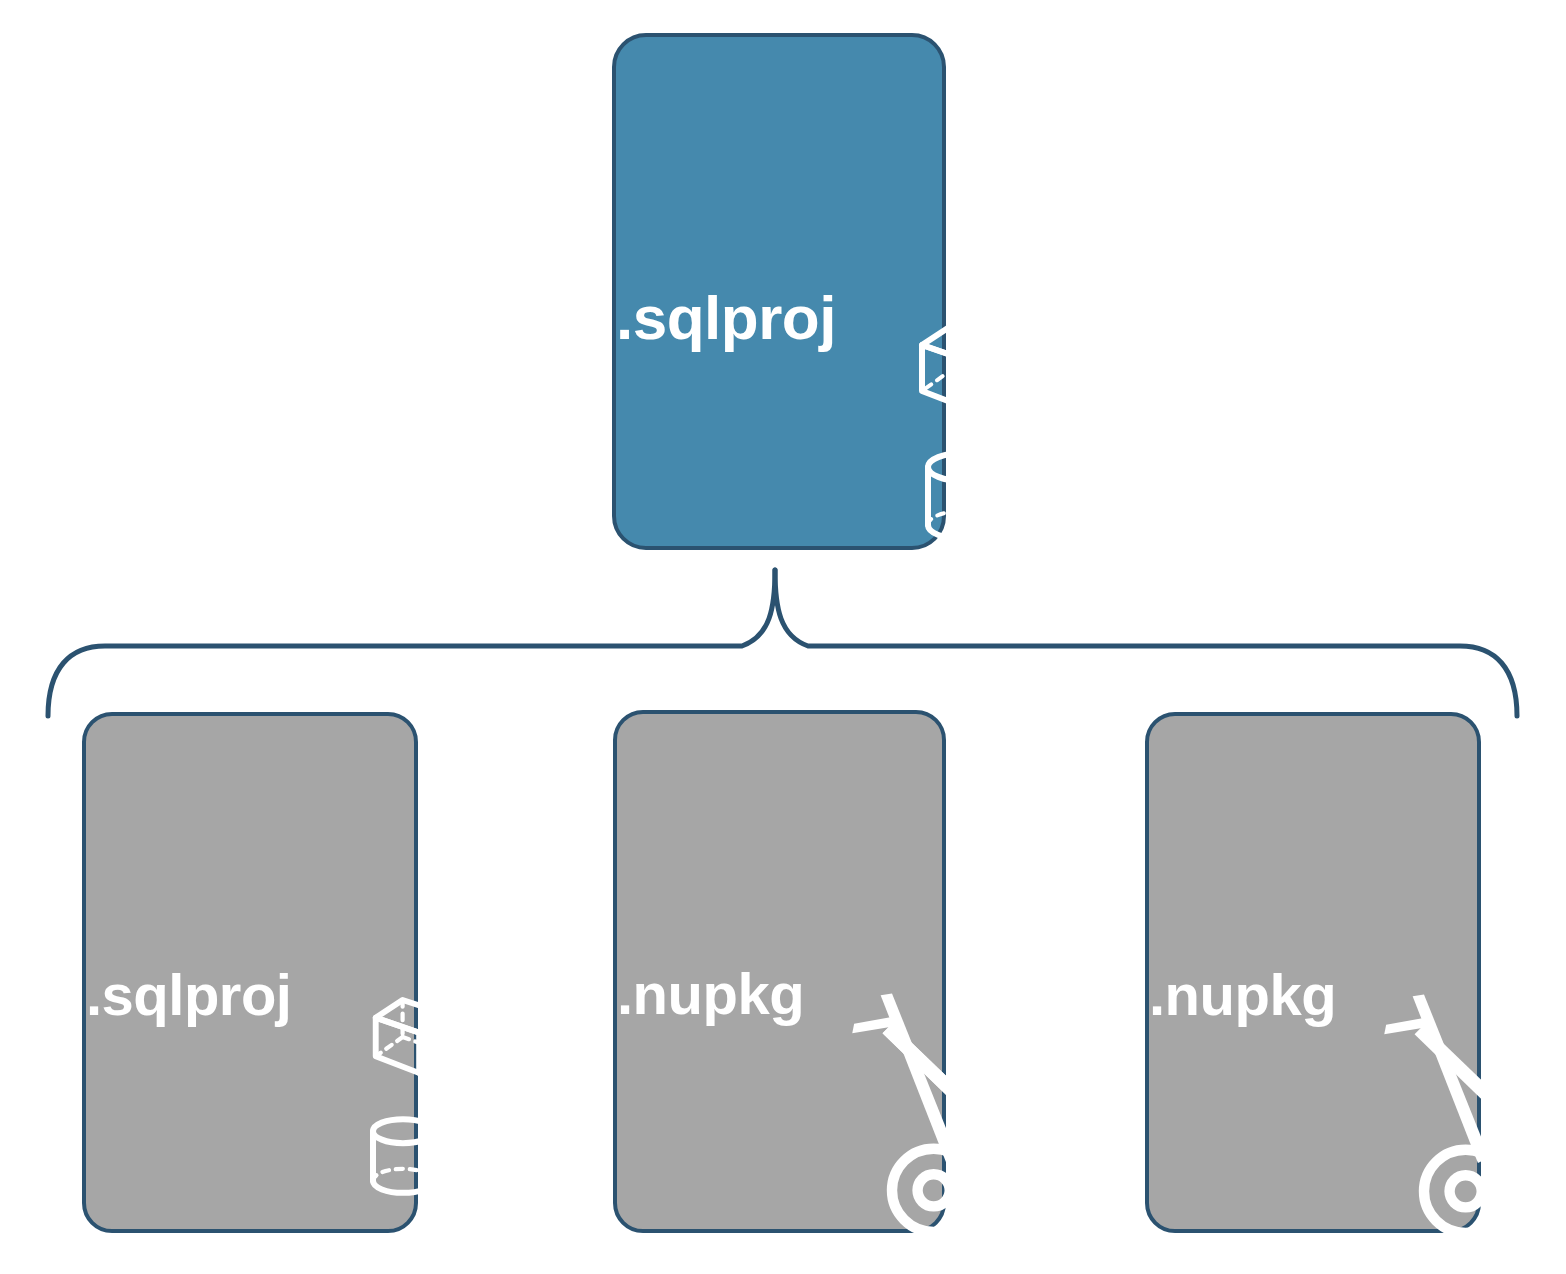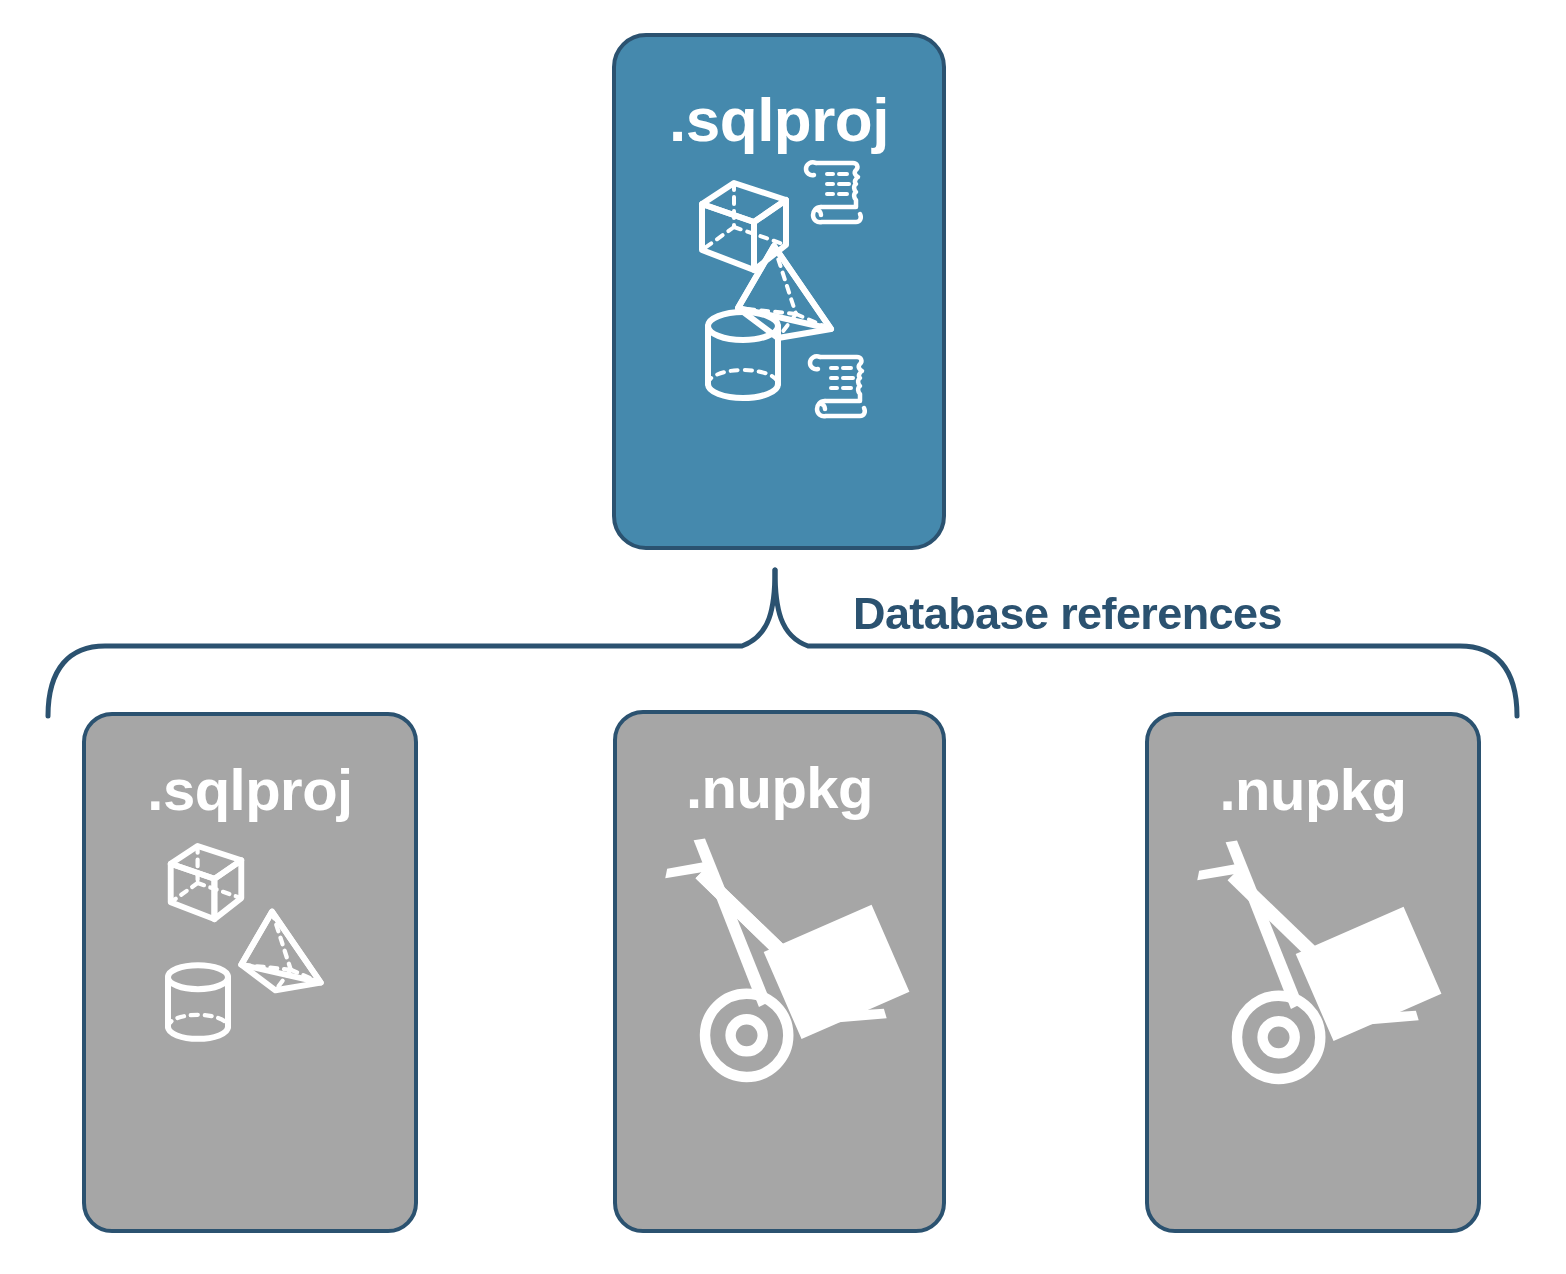--- a/index.html
+++ b/index.html
@@ -19,21 +19,20 @@
     left: 0; top: 0;
     width: 1566px;
     height: 1274px;
   }
   .card {
     position: absolute;
     box-sizing: border-box;
     border: 4px solid #2b5270;
     border-radius: 30px;
     display: flex;
-    flex-direction: column;
     align-items: center;
   }
   .card-top {
     left: 612px;
     top: 33px;
     width: 334px;
     height: 517px;
     background: #4589ad;
     border-radius: 34px;
   }
@@ -168,21 +167,20 @@
     <path d="M 775 22
              C 775 60, 770 88, 742 98
              L 105 98
              C 70 98, 48 120, 48 168"></path>
     <path d="M 775 22
              C 775 60, 780 88, 808 98
              L 1460 98
              C 1495 98, 1517 120, 1517 168"></path>
   </svg>
 
-  <div class="label-dbrefs">Database references</div>
 
   <div class="card card-sqlproj-ref">
     <div class="card-title">.sqlproj</div>
     <div class="icon-zone">
 
       <svg style="left:78px; top:22px;" width="84" height="84" viewBox="0 0 100 100" fill="none" stroke="#ffffff" stroke-width="7" stroke-linecap="round" stroke-linejoin="round">
         <path d="M8 27 L40 6 L92 23 L60 45 Z"></path>
         <path d="M8 27 L8 73 L60 93 L60 45 Z"></path>
         <path d="M60 45 L92 23 L92 68 L60 93 Z"></path>
         <path d="M40 6 L40 50" stroke-dasharray="8 8" stroke-width="5"></path>

